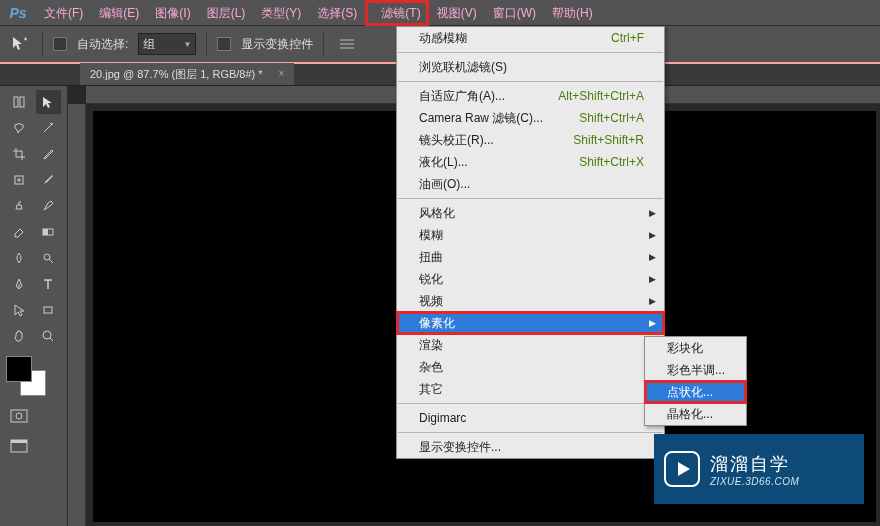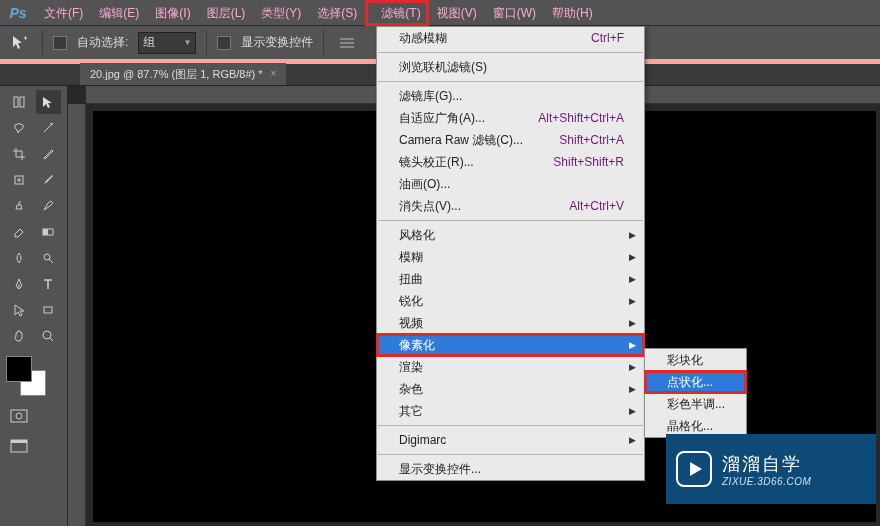--- a/index.html
+++ b/index.html
@@ -3,62 +3,62 @@
 <meta charset="utf-8">
 <style>
   * { margin: 0; padding: 0; box-sizing: border-box; font-family: "Microsoft YaHei", Arial, sans-serif; }
   body { background: #535353; width: 880px; height: 526px; overflow: hidden; position: relative; color: #ddd; font-size: 12px; }
   
   .menubar { height: 26px; background: #535353; display: flex; align-items: center; border-bottom: 1px solid #2a2a2a; }
   .logo { width: 36px; height: 34px; display: flex; align-items: center; justify-content: center; color: #5fa8dc; font-weight: bold; font-size: 14px; font-style: italic; }
   .menu-item { padding: 0 8px; height: 26px; line-height: 26px; color: #f9a8d4; cursor: default; }
   .menu-item.hl { outline: 3px solid #e02a2a; outline-offset: -3px; padding-left: 16px; }
   
-  .optionsbar { height: 38px; background: #535353; display: flex; align-items: center; padding: 0 8px; gap: 10px; border-bottom: 5px solid #fca5a5; }
+  .optionsbar { height: 38px; background: #535353; display: flex; align-items: center; padding: 0 8px; gap: 10px; border-bottom: 2px solid #fca5a5; }
   .opt-move { width: 24px; height: 24px; display: flex; align-items: center; justify-content: center; }
   .opt-sep { width: 1px; height: 24px; background: #3a3a3a; }
   .checkbox { width: 14px; height: 14px; border: 1px solid #777; background: #3a3a3a; display: inline-block; vertical-align: middle; }
   .select { width: 58px; height: 22px; background: #3a3a3a; border: 1px solid #222; display: inline-flex; align-items: center; padding: 0 4px; justify-content: space-between; }
   .select .caret { font-size: 8px; color: #aaa; }
   .icon-btn { width: 26px; height: 26px; display: flex; align-items: center; justify-content: center; color: #999; }
   .icon-group { display: flex; gap: 2px; }
   
   .tabbar { height: 22px; background: #3a3a3a; display: flex; align-items: flex-end; padding-left: 80px; border-bottom: 1px solid #222; position: relative; }
-  .doc-tab { height: 22px; background: #535353; padding: 0 10px; line-height: 22px; font-size: 11px; color: #ddd; display: flex; align-items: center; gap: 8px; }
+  .doc-tab { height: 22px; background: #535353; padding: 0 10px; line-height: 22px; font-size: 11px; color: #ddd; display: flex; align-items: center; gap: 16px; }
   .doc-tab .x { color: #aaa; font-size: 10px; }
   
   .workspace { position: absolute; top: 86px; left: 0; right: 0; bottom: 0; display: flex; }
   .toolbox { width: 68px; background: #535353; border-right: 1px solid #2a2a2a; padding: 4px 6px; display: flex; flex-direction: column; gap: 2px; }
   .tool-row { display: flex; gap: 4px; }
   .tool { width: 26px; height: 24px; display: flex; align-items: center; justify-content: center; color: #ccc; font-size: 14px; position: relative; }
   .tool.active { background: #3a3a3a; }
   .swatches { margin-top: 6px; width: 40px; height: 40px; position: relative; }
   .sw-fg { width: 26px; height: 26px; background: #000; border: 1px solid #888; position: absolute; top: 0; left: 0; }
   .sw-bg { width: 26px; height: 26px; background: #fff; border: 1px solid #888; position: absolute; bottom: 0; right: 0; }
   .quickmask { width: 26px; height: 20px; margin-top: 8px; display: flex; align-items: center; justify-content: center; }
   
   .canvas-area { flex: 1; background: #282828; position: relative; }
   .ruler-h { position: absolute; top: 0; left: 18px; right: 0; height: 18px; background: #535353; border-bottom: 1px solid #333; }
   .ruler-v { position: absolute; top: 18px; left: 0; width: 18px; bottom: 0; background: #535353; border-right: 1px solid #333; }
   .canvas { position: absolute; top: 25px; left: 25px; right: 4px; bottom: 4px; background: #000; }
   
   
   .menu { position: absolute; background: #eaeaea; border: 1px solid #8f8f8f; box-shadow: 2px 2px 4px rgba(0,0,0,0.35); color: #222; font-size: 12px; }
   .menu-row { height: 22px; display: flex; align-items: center; padding: 0 32px 0 22px; position: relative; white-space: nowrap; }
-  .menu-row .shortcut { position: absolute; right: 20px; color: #701a75; }
+  .menu-row .shortcut { position: absolute; right: 20px; color: #4d7c0f; }
   .menu-row .sub { position: absolute; right: 8px; color: #333; font-size: 9px; }
   .menu-row.sel { background: #2f7bd9; color: #fff; }
   .menu-row.sel .sub, .menu-row.sel .shortcut { color: #fff; }
   .menu-row.hl-red { outline: 3px solid #e02a2a; outline-offset: -2px; }
   .menu-sep { height: 1px; background: #b5b5b5; margin: 3px 1px; }
   
-  .filter-menu { top: 26px; left: 376px; width: 269px; }
-  .sub-menu { top: 348px; left: 644px; width: 103px; }
-  
-  .watermark { position: absolute; right: 4px; bottom: 22px; width: 210px; height: 70px; background: #0d4a77; display: flex; align-items: center; padding: 0 10px; gap: 10px; }
+  .filter-menu { top: 26px; left: 396px; width: 269px; }
+  .sub-menu { top: 336px; left: 644px; width: 103px; }
+  
+  .watermark { position: absolute; right: 16px; bottom: 22px; width: 210px; height: 70px; background: #0d4a77; display: flex; align-items: center; padding: 0 10px; gap: 10px; }
   .wm-icon { width: 36px; height: 36px; border: 2px solid #fff; border-radius: 8px; display: flex; align-items: center; justify-content: center; }
   .wm-icon .tri { width: 0; height: 0; border-left: 12px solid #fff; border-top: 7px solid transparent; border-bottom: 7px solid transparent; margin-left: 3px; }
   .wm-text { color: #fff; }
   .wm-title { font-size: 18px; font-weight: 500; letter-spacing: 2px; }
   .wm-url { font-size: 10px; letter-spacing: 0.5px; color: #cfe3f2; font-style: italic; }
   
   svg { display: block; }
 </style>
 </head>
 <body>
@@ -274,40 +274,37 @@
     <div class="menu-row">
       <span>动感模糊</span>
       <span class="shortcut">Ctrl+F</span>
     </div>
     <div class="menu-sep"></div>
     <div class="menu-row">
       <span>浏览联机滤镜(S)</span>
     </div>
     <div class="menu-sep"></div>
     <div class="menu-row">
-      <span>滤镜库(G)...</span>
-    </div>
-    <div class="menu-row">
       <span>自适应广角(A)...</span>
       <span class="shortcut">Alt+Shift+Ctrl+A</span>
     </div>
     <div class="menu-row">
       <span>Camera Raw 滤镜(C)...</span>
       <span class="shortcut">Shift+Ctrl+A</span>
     </div>
     <div class="menu-row">
       <span>镜头校正(R)...</span>
       <span class="shortcut">Shift+Shift+R</span>
     </div>
     <div class="menu-row">
+      <span>液化(L)...</span>
+      <span class="shortcut">Shift+Ctrl+X</span>
+    </div>
+    <div class="menu-row">
       <span>油画(O)...</span>
-    </div>
-    <div class="menu-row">
-      <span>消失点(V)...</span>
-      <span class="shortcut">Alt+Ctrl+V</span>
     </div>
     <div class="menu-sep"></div>
     <div class="menu-row">
       <span>风格化</span>
       <span class="sub">▶</span>
     </div>
     <div class="menu-row">
       <span>模糊</span>
       <span class="sub">▶</span>
     </div>
@@ -347,25 +344,25 @@
     <div class="menu-sep"></div>
     <div class="menu-row">
       <span>显示变换控件...</span>
     </div>
   </div>
 
 <div class="menu sub-menu" id="sub-menu">
     <div class="menu-row">
       <span>彩块化</span>
     </div>
+    <div class="menu-row">
+      <span>彩色半调...</span>
+    </div>
     <div class="menu-row sel hl-red">
       <span>点状化...</span>
-    </div>
-    <div class="menu-row">
-      <span>彩色半调...</span>
     </div>
     <div class="menu-row">
       <span>晶格化...</span>
     </div>
   </div>
 
 <div class="watermark">
   <div class="wm-icon">
       <div class="tri"></div>
     </div>

